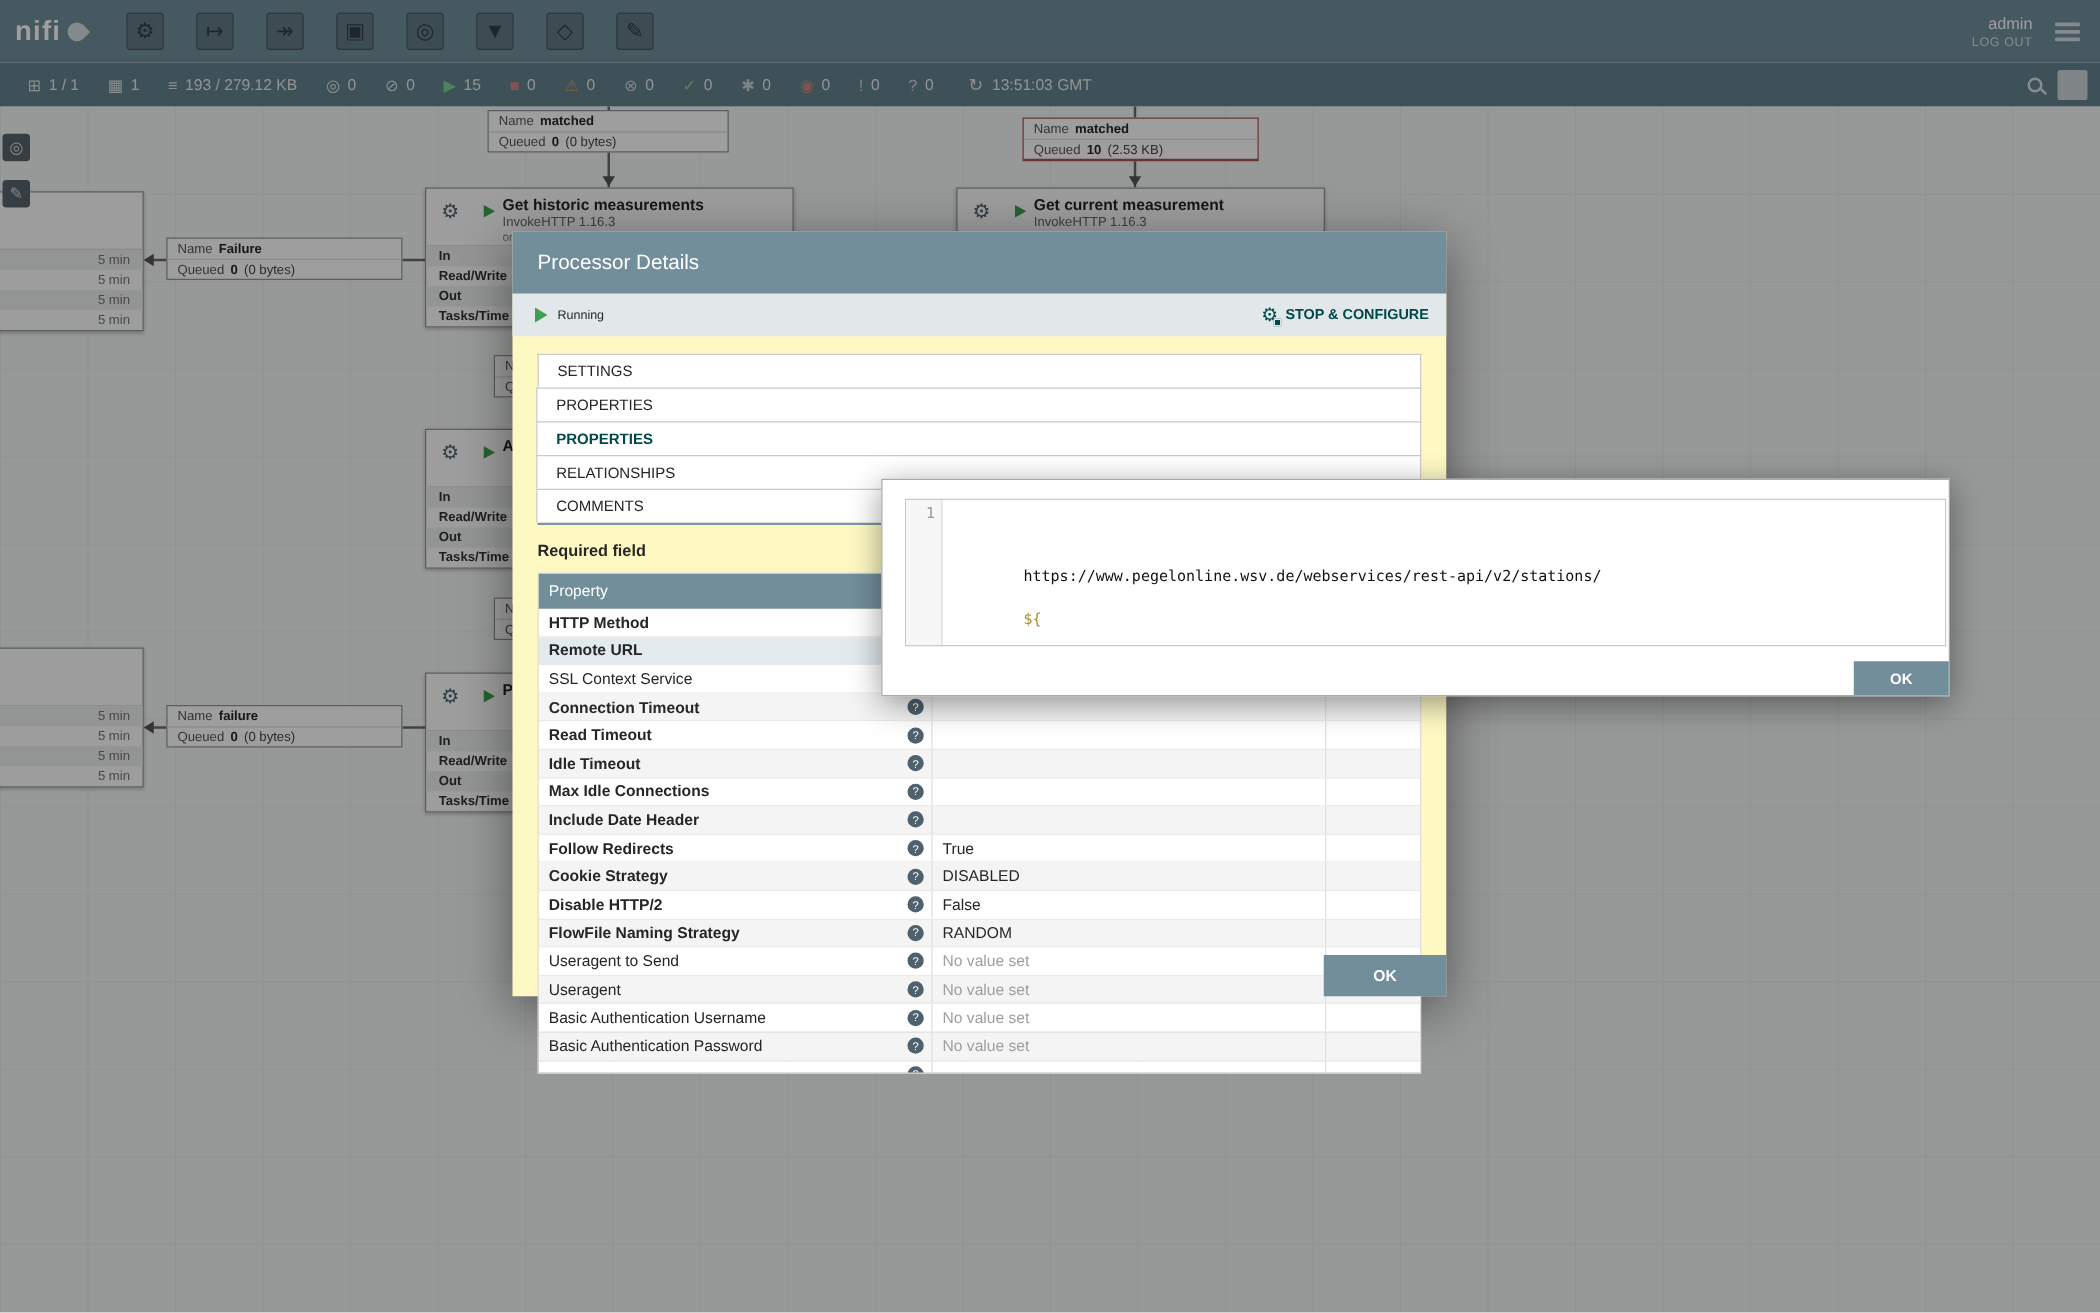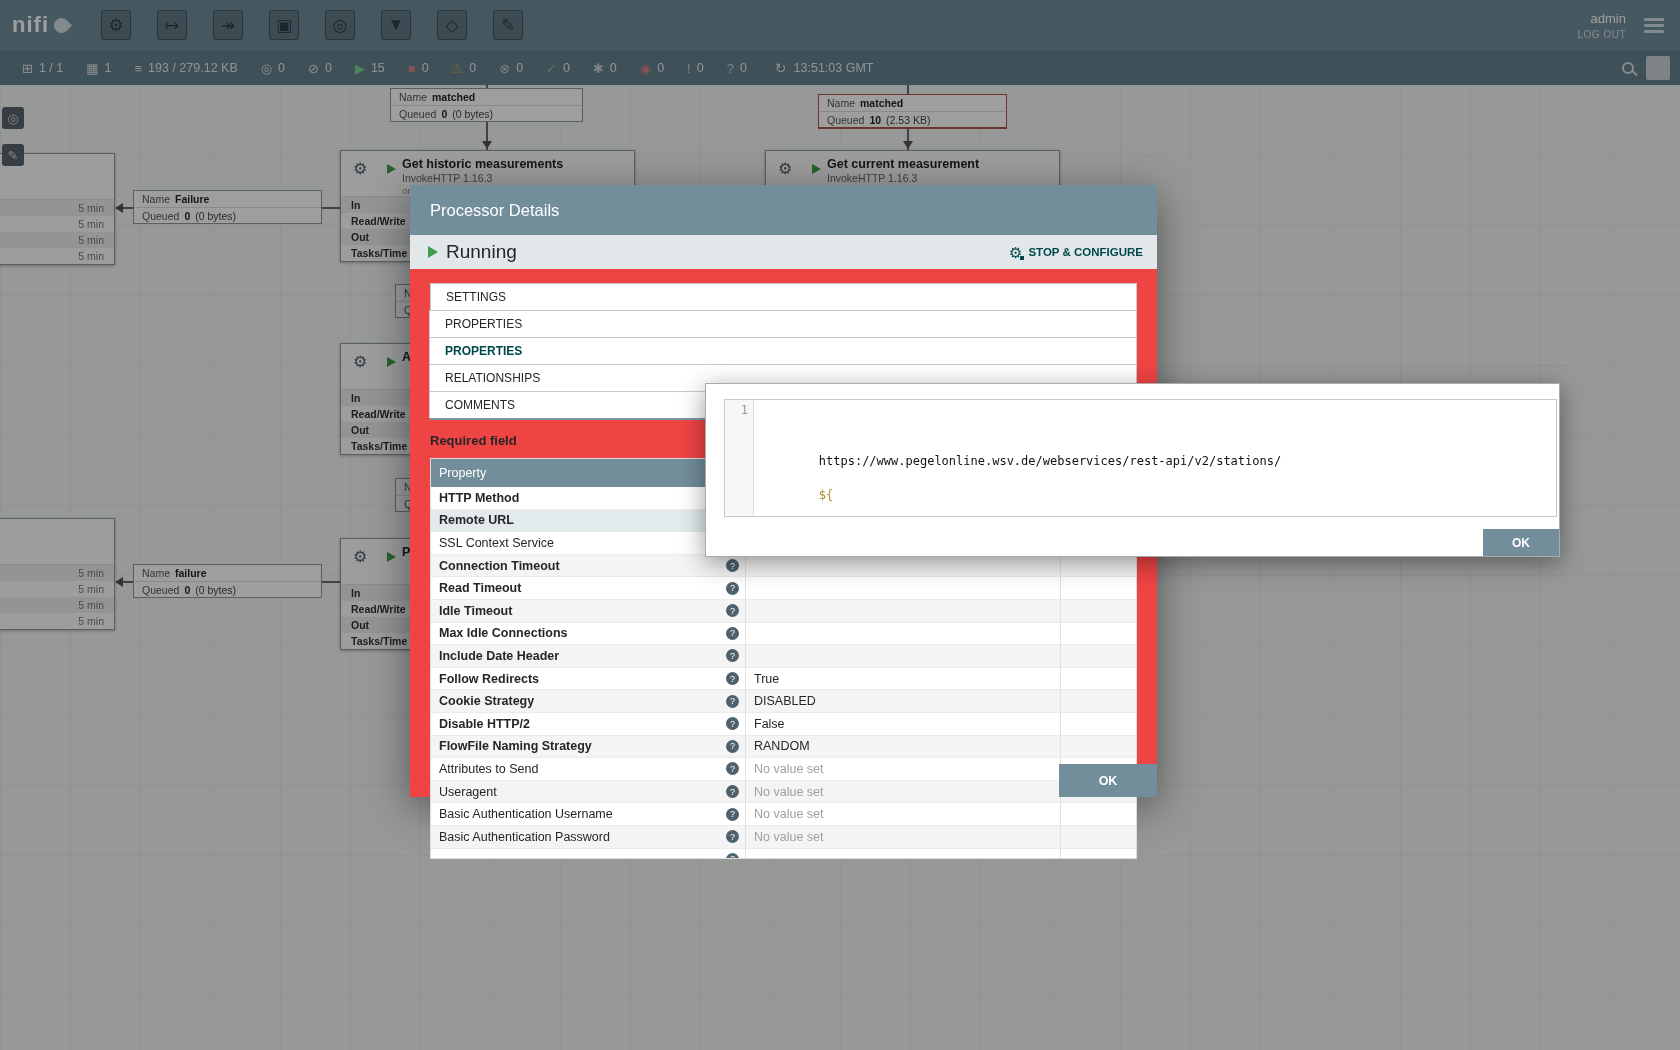--- a/index.html
+++ b/index.html
@@ -98,29 +98,29 @@
   #left-buttons > div:nth-of-type(1){ left:2px; top:22px; }
   #left-buttons > div:nth-of-type(2){ left:2px; top:59px; }
 
   .breadcrumb-bar { position:absolute; left:0; right:0; top:862px; bottom:0;
     background:rgba(255,255,255,.85); padding:7px 0 0 12px; font-size:13px; color:#262626; z-index:3; }
 
   
   .overlay { position:absolute; inset:0; background:rgba(0,0,0,.38); z-index:5; }
 
   
-  .dialog { position:absolute; left:410px; top:185px; width:747px; height:612px; background:#ef4444;
+  .dialog { position:absolute; left:410px; top:185px; width:747px; height:612px; background:#fef9c3;
     z-index:10; box-shadow:0 10px 40px rgba(0,0,0,.45); }
   .dlg-header { height:50px; background:#728e9b; color:#fff; font-size:16.5px;
     display:flex; align-items:center; padding-left:20px; }
   .dlg-status { height:34px; background:#e2e7ea; display:flex; align-items:center;
     padding:0 14px 0 18px; }
   .run-tri { width:0; height:0; border-left:10px solid #3f9e4f; border-top:6px solid transparent;
     border-bottom:6px solid transparent; margin-right:8px; }
-  .dlg-status .txt { font-size:19px; color:#262626; }
+  .dlg-status .txt { font-size:10px; color:#262626; }
   .stop-config { margin-left:auto; display:flex; align-items:center; gap:6px; color:#004849;
     font-weight:bold; font-size:11.5px; cursor:pointer; }
   .sc-icon { position:relative; font-size:15px; line-height:1; color:#004849; }
   .sc-icon .badge { position:absolute; right:-3px; bottom:-1px; width:6px; height:6px;
     background:#004849; border:1px solid #e2e7ea; }
   .dlg-body { padding:0 20px; position:relative; }
   .tabs { display:flex; margin-top:14px; border-bottom:2px solid #7b97a3;flex-direction:column; }
   .tab { height:27px; line-height:26px; padding:0 15px; font-size:12px; color:#262626;
     border:1px solid #c9c9c9; border-bottom:none; background:#fff; cursor:pointer; }
   .tab + .tab { margin-left:-1px; }
@@ -745,21 +745,21 @@
               <span class="help">?</span>
             </div>
             <div class="cell val">
               <span class="vtext">RANDOM</span>
             </div>
             <div class="cell fill"></div>
           </div>
 
           <div class="prop-row">
             <div class="cell prop">
-              <span class="pname">Attributes to Send</span>
+              <span class="pname">Useragent to Send</span>
               <span class="help">?</span>
             </div>
             <div class="cell val">
               <span class="vtext unset">No value set</span>
             </div>
             <div class="cell fill"></div>
           </div>
 
           <div class="prop-row">
             <div class="cell prop">

